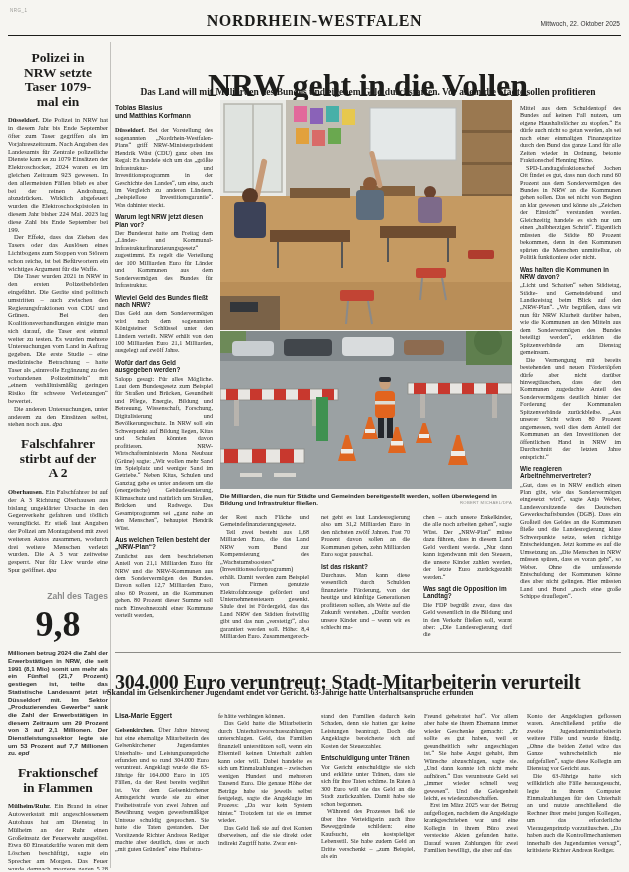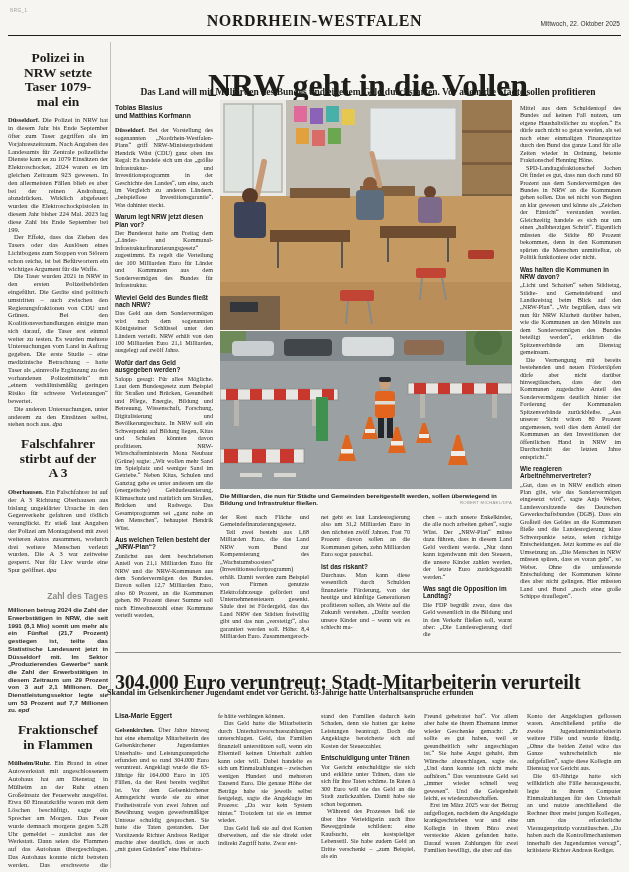--- a/index.html
+++ b/index.html
@@ -65,26 +65,27 @@
 
   <aside class="side">
     <h2>Polizei in NRW setzte Taser 1079-mal ein</h2>
     <div class="bt">
       <p class="fi"><b class="lead">Düsseldorf.</b> <span>Die Polizei in NRW hat in diesem Jahr bis Ende September öfter zum Taser gegriffen als im Vorjahreszeitraum. Nach Angaben des Landesamts für Zentrale polizeiliche Dienste kam es zu 1079 Einsätzen der Elektroschocker, 2024 waren es im gleichen Zeitraum 923 gewesen. In den allermeisten Fällen blieb es aber bei der reinen Androhung, abzudrücken. Wirklich abgefeuert wurden die Elektroschockpistolen in diesem Jahr bisher 224 Mal. 2023 lag diese Zahl bis Ende September bei 199.</span></p>
       <p>Der Effekt, dass das Ziehen des Tasers oder das Auslösen eines Lichtbogens zum Stoppen von Störern schon reiche, ist bei Befürwortern ein wichtiges Argument für die Waffe.</p>
       <p>Die Taser wurden 2021 in NRW in den ersten Polizeibehörden eingeführt. Die Geräte sind politisch umstritten – auch zwischen den Regierungsfraktionen von CDU und Grünen. Bei den Koalitionsverhandlungen einigte man sich darauf, die Taser erst einmal weiter zu testen. Es wurden mehrere Untersuchungen vom Land in Auftrag gegeben. Die erste Studie – eine medizinische Betrachtung – hatte Taser als „sinnvolle Ergänzung zu den vorhandenen Polizeimitteln“ mit „einem verhältnismäßig geringen Risiko für schwere Verletzungen“ bewertet.</p>
       <p><span>Die anderen Untersuchungen, unter anderem zu den Einsätzen selbst, stehen noch aus.</span> <i class="ag">dpa</i></p>
     </div>
 
-    <h2>Falschfahrer stirbt auf der A 3</h2>
+    <h2>Falschfahrer stirbt auf der A 2</h2>
     <div class="bt">
       <p class="fi"><b class="lead">Oberhausen.</b> <span>Ein Falschfahrer ist auf der A 3 Richtung Oberhausen aus bislang ungeklärter Ursache in den Gegenverkehr gefahren und tödlich verunglückt. Er stieß laut Angaben der Polizei am Montagabend mit zwei weiteren Autos zusammen, wodurch drei weitere Menschen verletzt wurden. Die A 3 war zeitweise gesperrt. Nur für Lkw wurde eine Spur geöffnet.</span> <i class="ag">dpa</i></p>
     </div>
 
     <div class="zdt-label">Zahl des Tages</div>
+    <div class="zdt-num">9,8</div>
     <div class="zdt-text">
       <b>Millionen</b> <span>betrug 2024 die Zahl der Erwerbstätigen in NRW, die seit 1991 (8,1 Mio) somit um mehr als ein Fünftel (21,7 Prozent) gestiegen ist, teilte das Statistische Landesamt jetzt in Düsseldorf mit. Im Sektor „Produzierendes Gewerbe“ sank die Zahl der Erwerbstätigen in diesem Zeitraum um 29 Prozent von 3 auf 2,1 Millionen. Der Dienstleistungssektor legte sie um 53 Prozent auf 7,7 Millionen zu.</span> <i class="ag">epd</i>
     </div>
 
     <h2>Fraktionschef in Flammen</h2>
     <div class="bt">
       <p class="fi"><b class="lead">Mülheim/Ruhr.</b> <span>Ein Brand in einer Autowerkstatt mit angeschlossenem Autohaus hat am Dienstag in Mülheim an der Ruhr einen Großeinsatz der Feuerwehr ausgelöst. Etwa 60 Einsatzkräfte waren mit dem Löschen beschäftigt, sagte ein Sprecher am Morgen. Das Feuer wurde demnach morgens gegen 5.28 Uhr gemeldet – zunächst aus der Werkstatt. Dann seien die Flammen auf das Autohaus übergeschlagen. Das Autohaus konnte nicht betreten werden. Das erschwerte die Löscharbeiten.</span> </p>
     </div>
   </aside>
 

